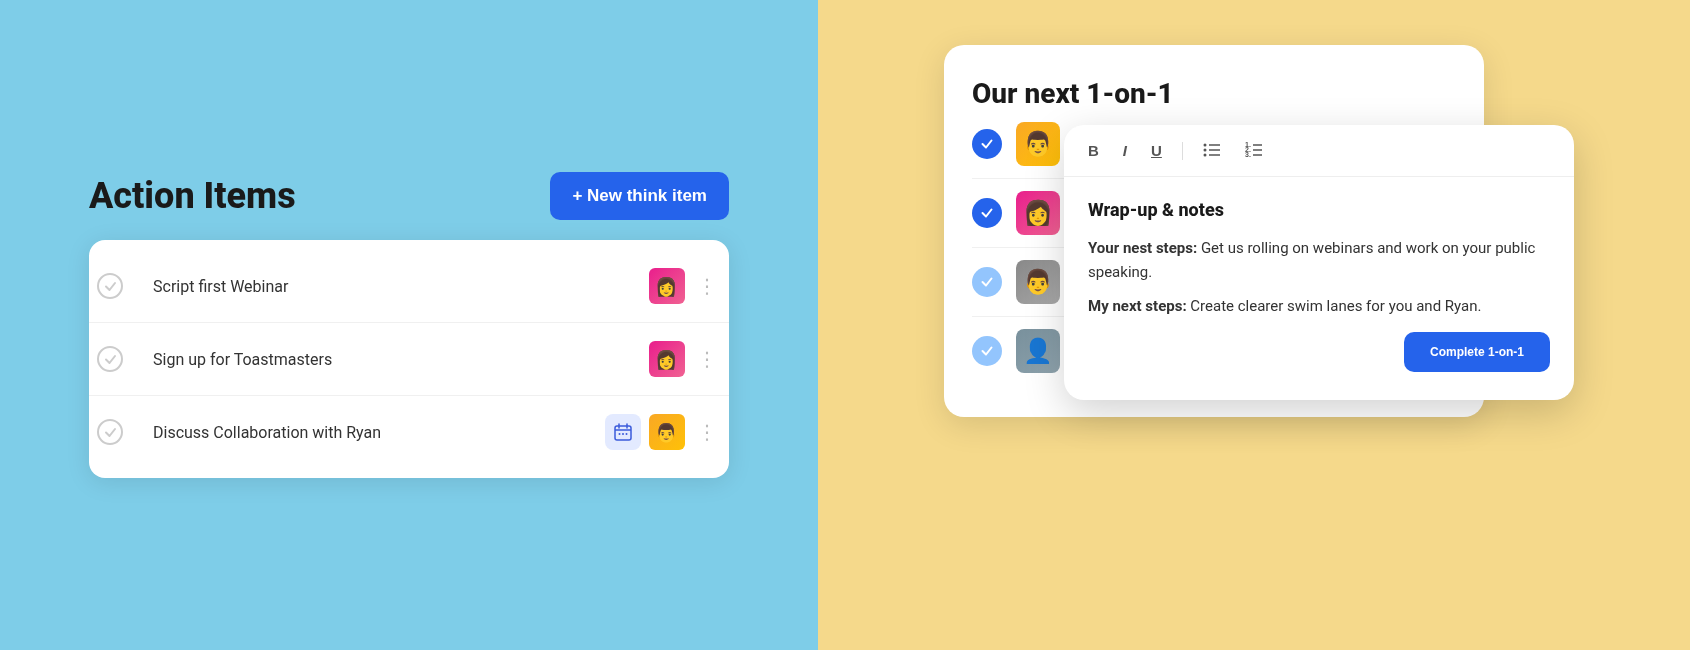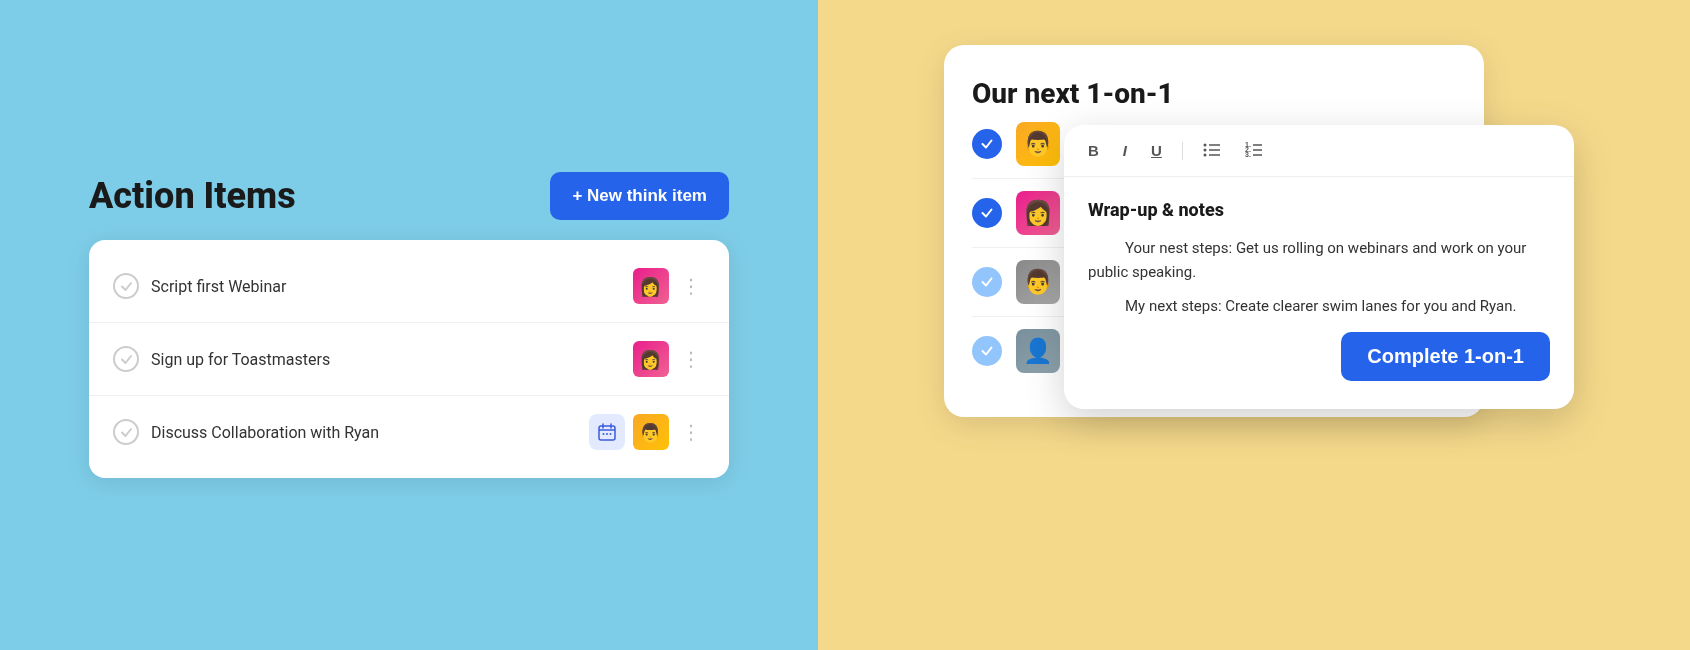--- a/index.html
+++ b/index.html
@@ -57,23 +57,23 @@
     .action-items-list {
       background: white;
       border-radius: 16px;
       box-shadow: 0 4px 24px rgba(0,0,0,0.10);
       padding: 10px 0;
     }
 
     .action-item-row {
       display: flex;
       align-items: center;
-      padding: 18px 24px;
+      padding: 18px 8px;
       border-bottom: 1px solid #f0f0f0;
-      gap: 12px;
+      gap: 30px;
     }
 
     .action-item-row:last-child {
       border-bottom: none;
     }
 
     .check-circle {
       width: 26px;
       height: 26px;
       border: 2px solid #ccc;
@@ -312,33 +312,32 @@
     }
 
     .wrapup-para {
       font-size: 15px;
       color: #333;
       line-height: 1.6;
       margin-bottom: 10px;
     }
 
     .wrapup-para strong {
-      font-weight: 400;
-      margin-left: 37px;
+      font-weight: 700;
     }
 
     .complete-btn {
       display: block;
       margin: 14px 0 0 auto;
       background: #2563eb;
       color: white;
       border: none;
       border-radius: 10px;
       padding: 13px 26px;
-      font-size: 20px;
+      font-size: 12px;
       font-weight: 600;
       cursor: pointer;
     }
   </style>
 </head>
 <body>
 
 <div class="left-panel">
   <div class="action-items-container">
     <div class="action-items-header">

